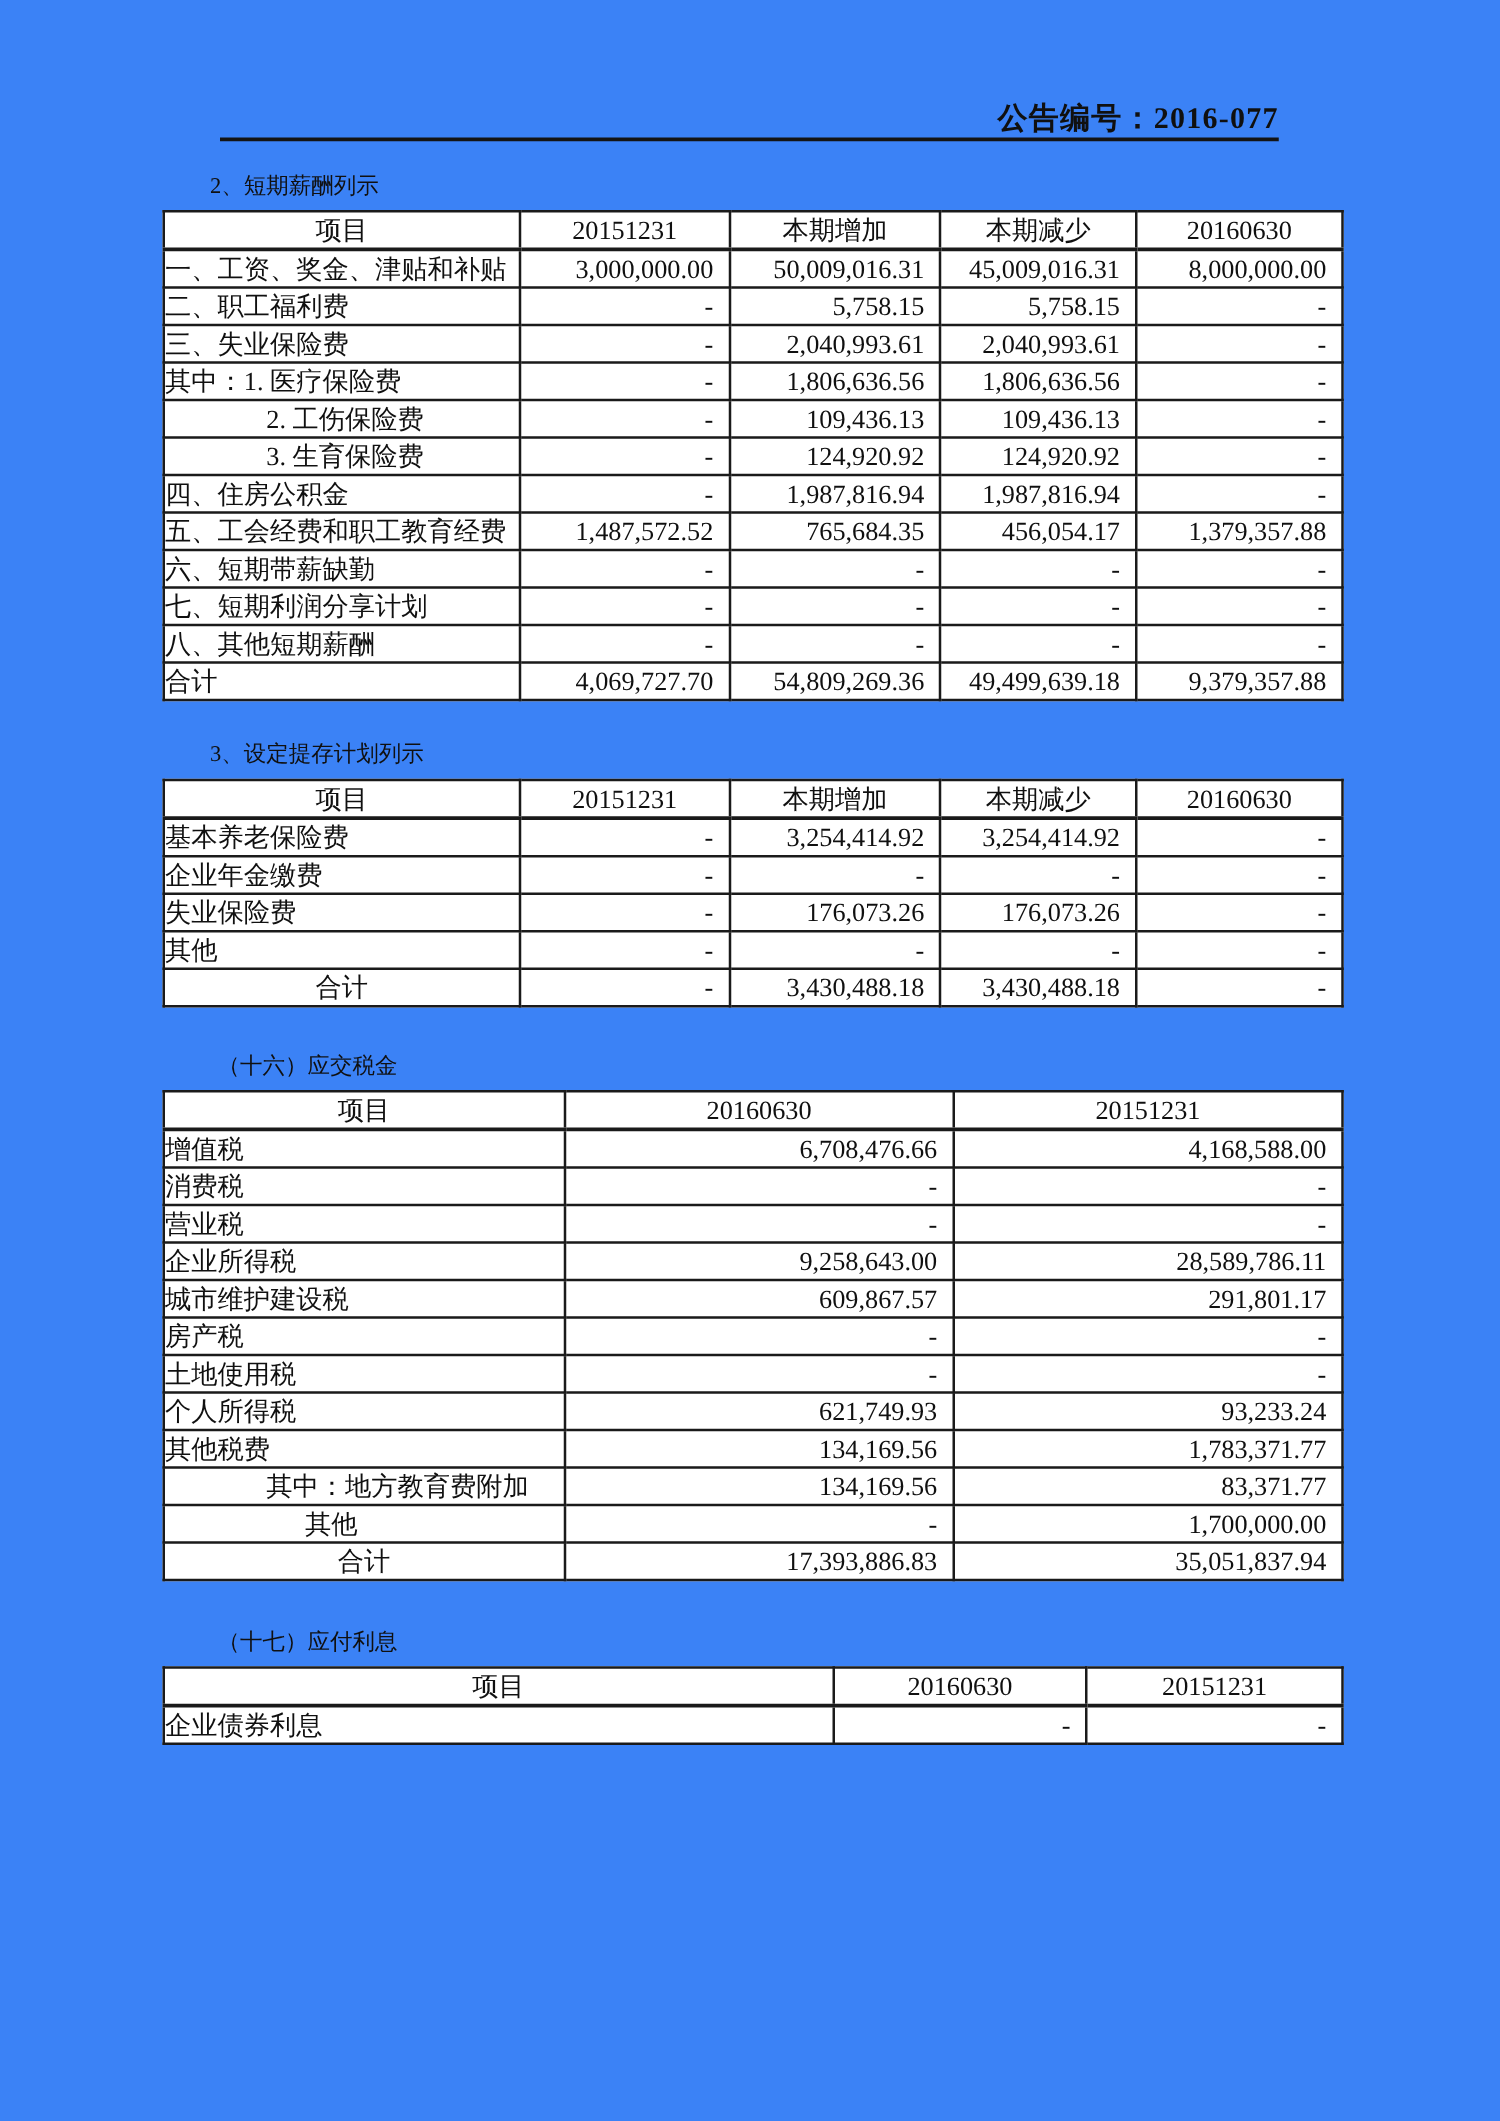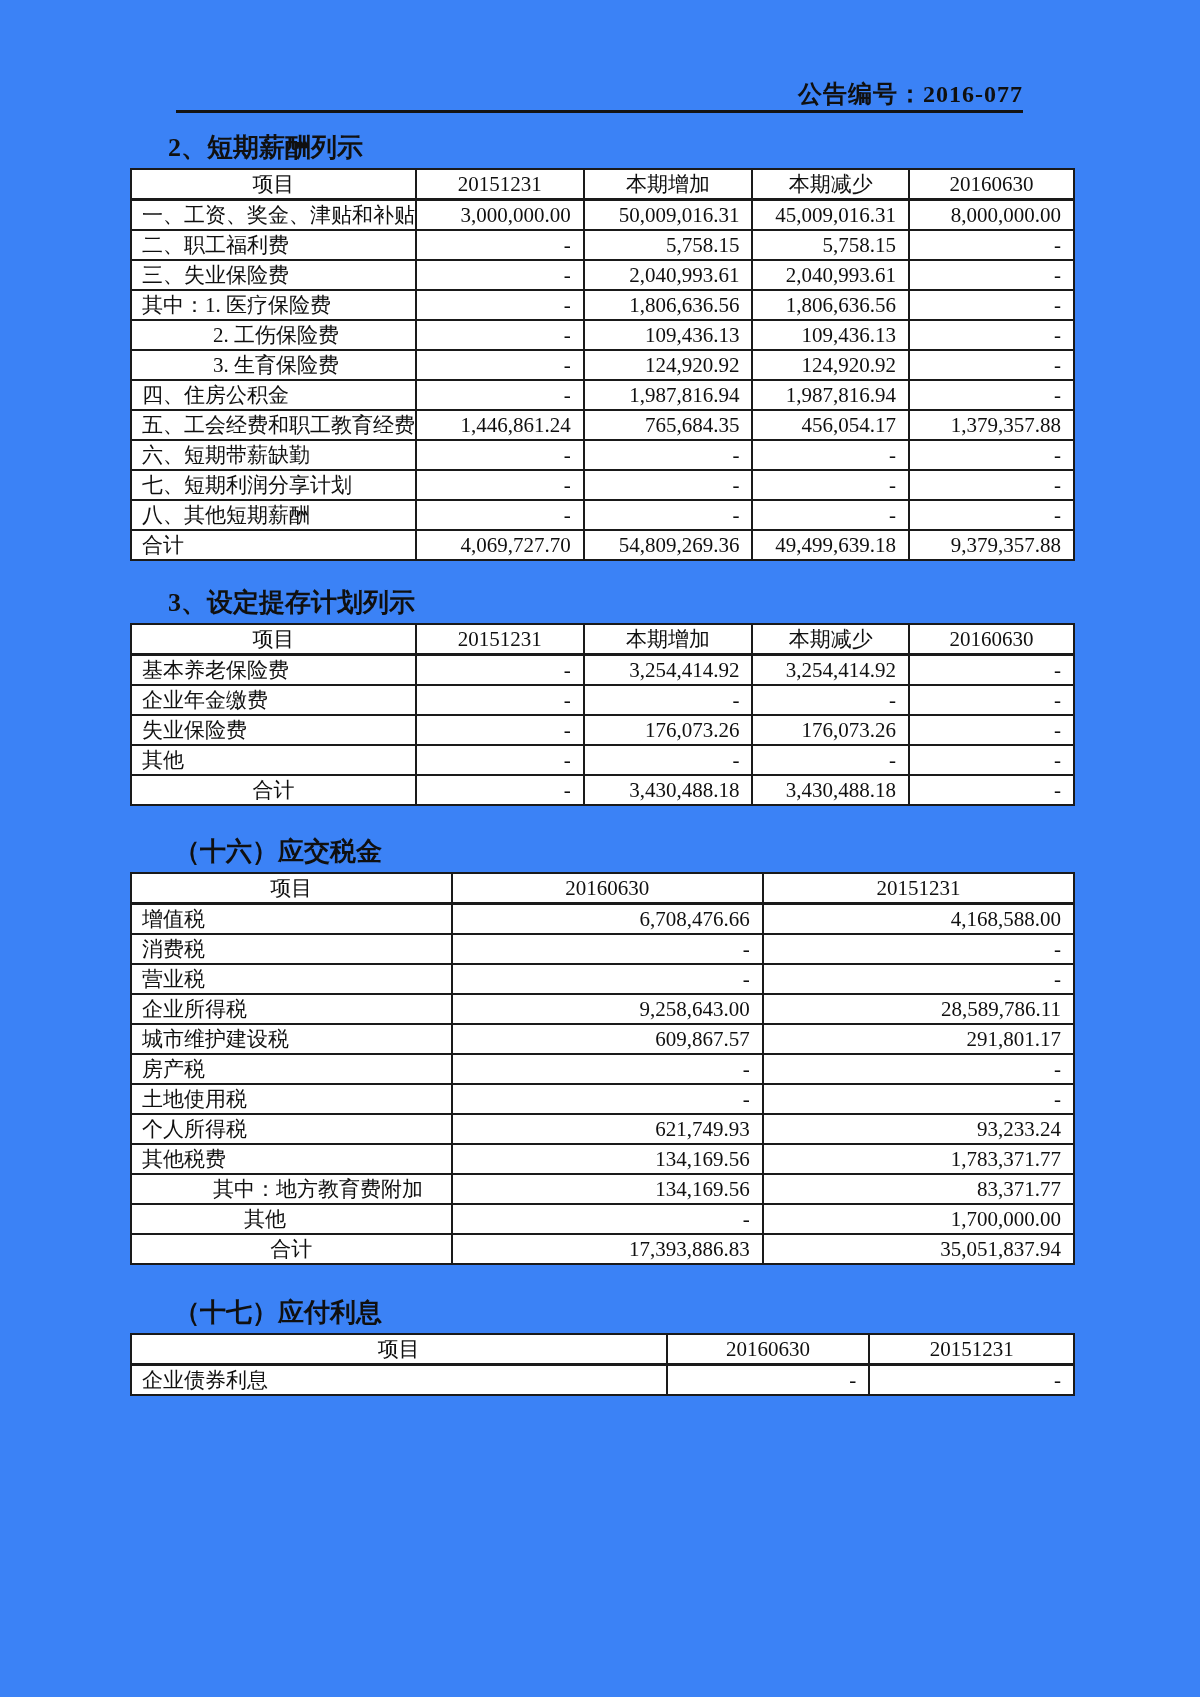--- a/index.html
+++ b/index.html
@@ -15,39 +15,39 @@
     position:absolute;top:78px;left:0;width:1023px;
     text-align:right;font-size:24px;font-weight:bold;letter-spacing:1px;
   }
   .header-rule{
     position:absolute;top:110px;left:176px;width:847px;height:3px;background:#141414;
   }
 
   .content{position:absolute;top:134px;left:130px;width:945px;}
 
   .section-title{
-    font-size:26px;line-height:28px;margin:0 0 6px 38px;font-weight:bold;
+    font-size:18px;line-height:28px;margin:0 0 6px 38px;
   }
   .sec2{margin-top:0;}
   .sec3{margin-top:28px;}
   .sec16{margin-top:32px;margin-left:44px;}
   .sec17{margin-top:34px;margin-left:44px;}
 
   table{
     width:100%;border-collapse:collapse;table-layout:fixed;
     background:#ffffff;
   }
   th,td{
     border:2px solid #1a1a1a;
     font-size:21px;font-weight:normal;
     height:28px;line-height:28px;
     padding:0;overflow:hidden;white-space:nowrap;
   }
   thead th{text-align:center;border-bottom-width:3px;}
-  td.label{text-align:left;padding-left:10px;}
+  td.label{text-align:left;}
   td.val{text-align:right;padding-right:12px;}
   td.ind1{padding-left:81px;}
   td.ind2{padding-left:112px;}
   td.ctr{text-align:center;padding-left:0;}
 </style>
 </head>
 <body>
 
 <div class="page">
 
@@ -119,21 +119,21 @@
           </tr>
           <tr>
             <td class="label">四、住房公积金</td>
             <td class="val">-</td>
             <td class="val">1,987,816.94</td>
             <td class="val">1,987,816.94</td>
             <td class="val">-</td>
           </tr>
           <tr>
             <td class="label">五、工会经费和职工教育经费</td>
-            <td class="val">1,446,861.24</td>
+            <td class="val">1,487,572.52</td>
             <td class="val">765,684.35</td>
             <td class="val">456,054.17</td>
             <td class="val">1,379,357.88</td>
           </tr>
           <tr>
             <td class="label">六、短期带薪缺勤</td>
             <td class="val">-</td>
             <td class="val">-</td>
             <td class="val">-</td>
             <td class="val">-</td>

